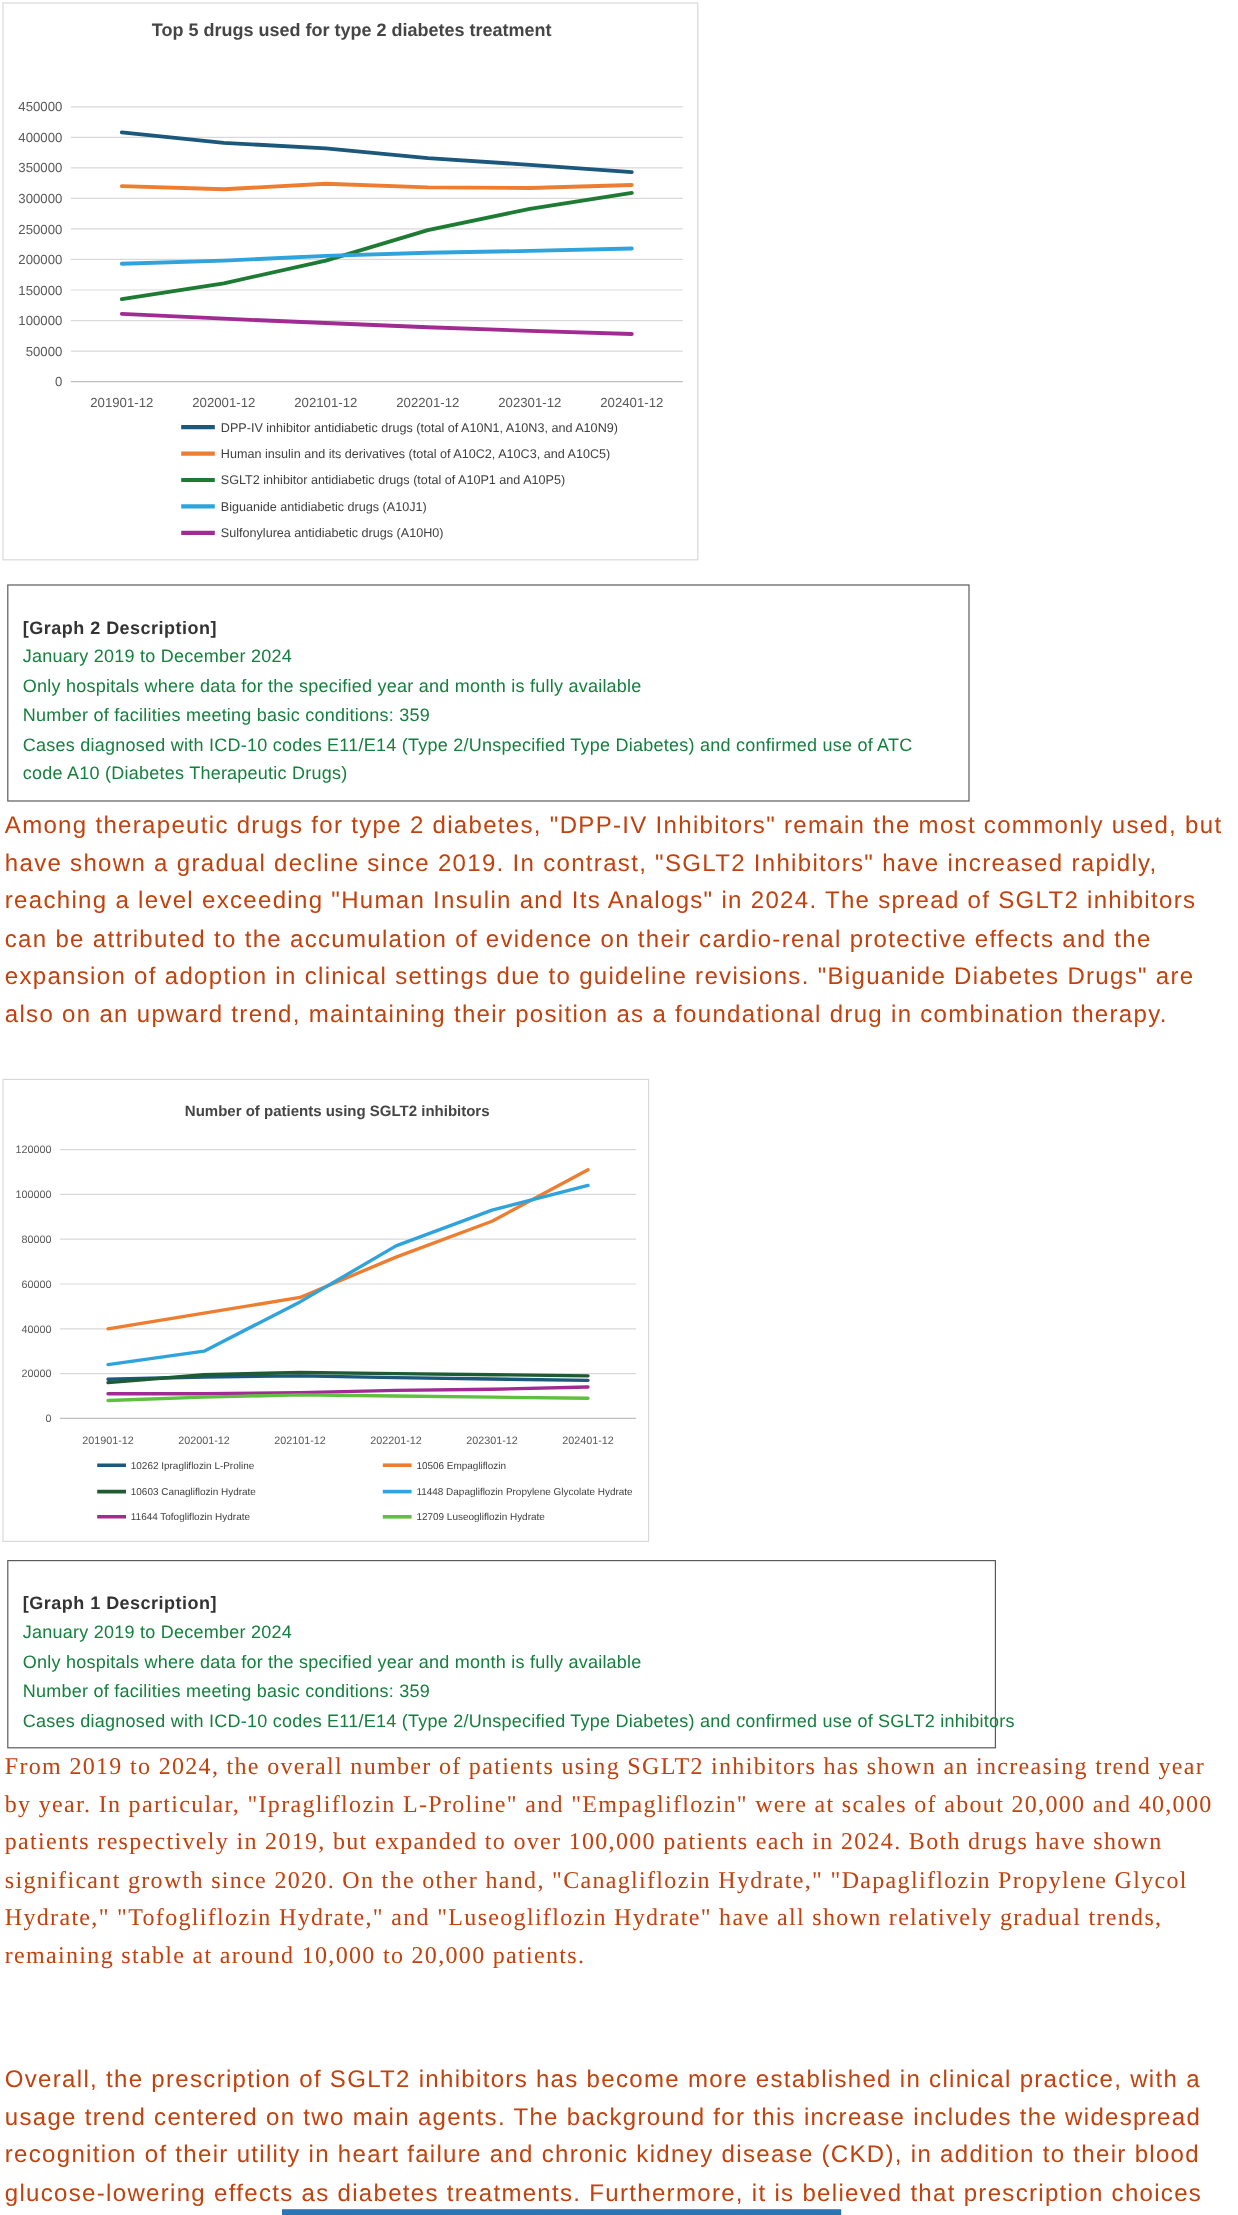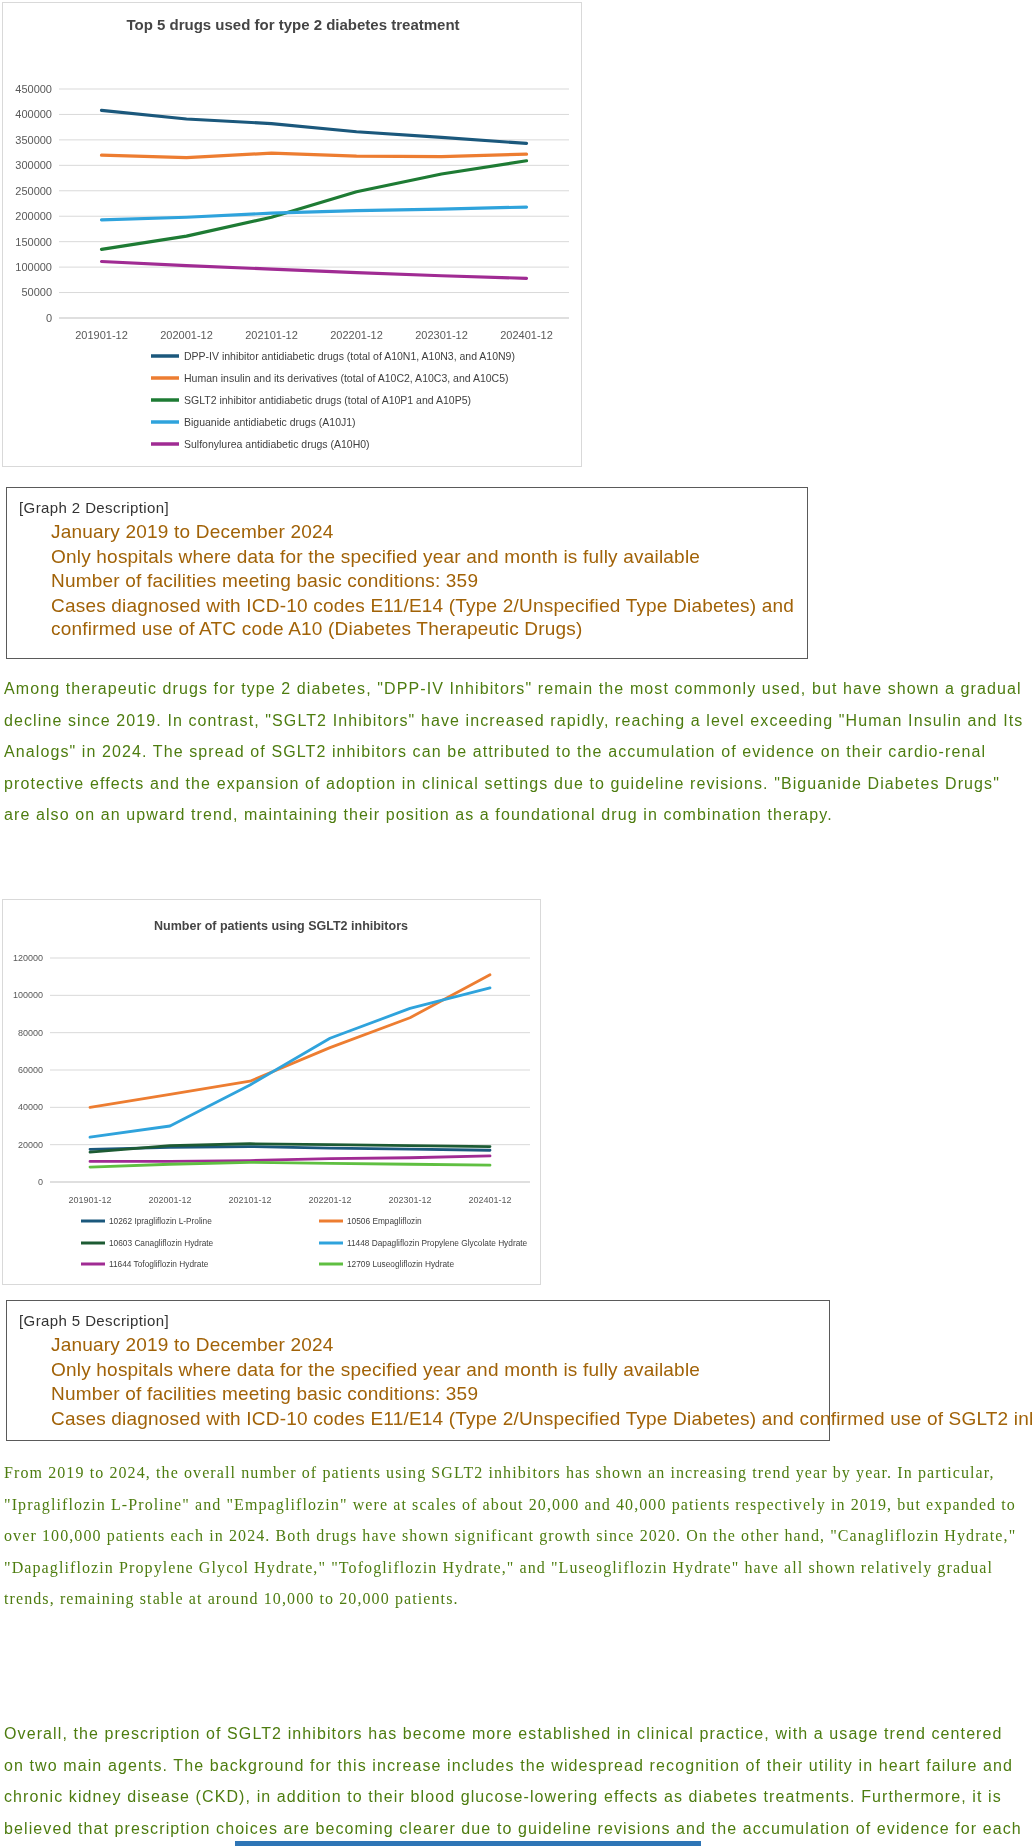--- a/index.html
+++ b/index.html
@@ -6,28 +6,28 @@
   .page{position:relative;width:1032px;height:1846px;background:#fff;
         font-family:"Liberation Sans",sans-serif;overflow:hidden;}
   .chart-box{position:absolute;background:#fff;border:1px solid #d9d9d9;}
   #chart1-box{left:2px;top:2px;width:578px;height:463px;}
   #chart2-box{left:2px;top:899px;width:537px;height:384px;}
   svg text{font-family:"Liberation Sans","DejaVu Sans",sans-serif;}
   .desc-box{position:absolute;border:1px solid #5a5a5a;background:#fff;
             padding:9px 12px 10px 12px;box-sizing:border-box;}
   #graph2-box{left:6px;top:487px;width:802px;min-height:172px;}
   #graph3-box{left:6px;top:1300px;width:824px;min-height:129px;}
-  .desc-title{font-size:15px;font-weight:normal;color:#333333;letter-spacing:.4px;
-              padding:2px 0 3px 0;}
-  .desc-line{font-size:19px;color:#a16207;letter-spacing:.2px;line-height:23.6px;
-             padding-top:1px;margin-left:32px;}
+  .desc-title{font-size:15px;font-weight:bold;color:#333333;letter-spacing:.4px;
+              padding:2px 0 3px 0;margin-top:16px;}
+  .desc-line{font-size:15px;color:#15803d;letter-spacing:.2px;line-height:23.6px;
+             padding-top:1px;}
   #graph3-box .desc-line{white-space:nowrap;}
   .body-text{position:absolute;left:4px;width:1024px;margin:0;
-             font-size:16px;line-height:31.5px;letter-spacing:1.1px;
-             color:#4d7c0f;}
+             font-size:20px;line-height:31.5px;letter-spacing:1.1px;
+             color:#c2410c;}
   #para1{top:673px;}
   #para2{top:1457px;font-family:Liberation Serif, serif;}
   #para3{top:1718px;}
   .bottom-strip{position:absolute;left:235px;top:1841px;width:466px;height:5px;}
 </style>
 </head>
 <body>
 
 <div class="page">
 
@@ -148,21 +148,21 @@
           <text x="106" y="366.905" font-size="8.3" fill="#3f3f3f">11644  Tofogliflozin Hydrate</text>
         </g>
         <g>
           <line x1="316" x2="340" y1="364" y2="364" stroke="#5fbf41" stroke-width="3"></line>
           <text x="344" y="366.905" font-size="8.3" fill="#3f3f3f">12709  Luseogliflozin Hydrate</text>
         </g>
       </svg>
   </div>
 
   <div class="desc-box" id="graph3-box">
-    <div class="desc-title">[Graph 5 Description]</div>
+    <div class="desc-title">[Graph 1 Description]</div>
     <div class="desc-line">January 2019 to December 2024</div>
     <div class="desc-line">Only hospitals where data for the specified year and month is fully available</div>
     <div class="desc-line">Number of facilities meeting basic conditions: 359</div>
     <div class="desc-line">Cases diagnosed with ICD-10 codes E11/E14 (Type 2/Unspecified Type Diabetes) and confirmed use of SGLT2 inhibitors</div>
   </div>
 
   <p class="body-text" id="para2">From 2019 to 2024, the overall number of patients using SGLT2 inhibitors has shown an increasing trend year by year. In particular, "Ipragliflozin L-Proline" and "Empagliflozin" were at scales of about 20,000 and 40,000 patients respectively in 2019, but expanded to over 100,000 patients each in 2024. Both drugs have shown significant growth since 2020. On the other hand, "Canagliflozin Hydrate," "Dapagliflozin Propylene Glycol Hydrate," "Tofogliflozin Hydrate," and "Luseogliflozin Hydrate" have all shown relatively gradual trends, remaining stable at around 10,000 to 20,000 patients.</p>
   <p class="body-text" id="para3">Overall, the prescription of SGLT2 inhibitors has become more established in clinical practice, with a usage trend centered on two main agents. The background for this increase includes the widespread recognition of their utility in heart failure and chronic kidney disease (CKD), in addition to their blood glucose-lowering effects as diabetes treatments. Furthermore, it is believed that prescription choices are becoming clearer due to guideline revisions and the accumulation of evidence for each drug.</p>
 
   <div class="bottom-strip" style="background: rgb(46, 117, 182);"></div>

